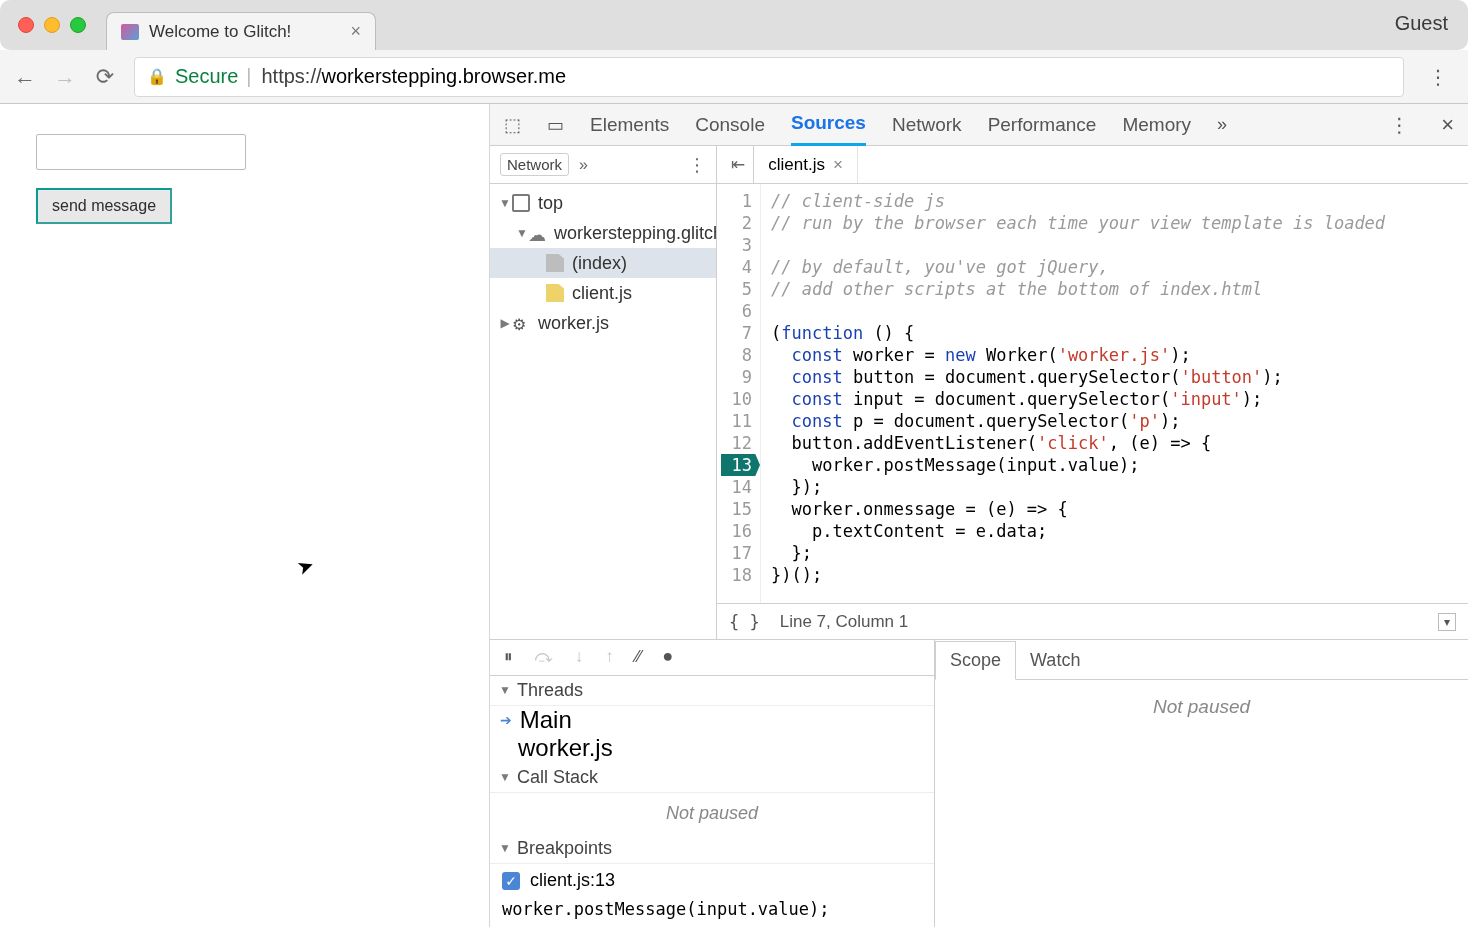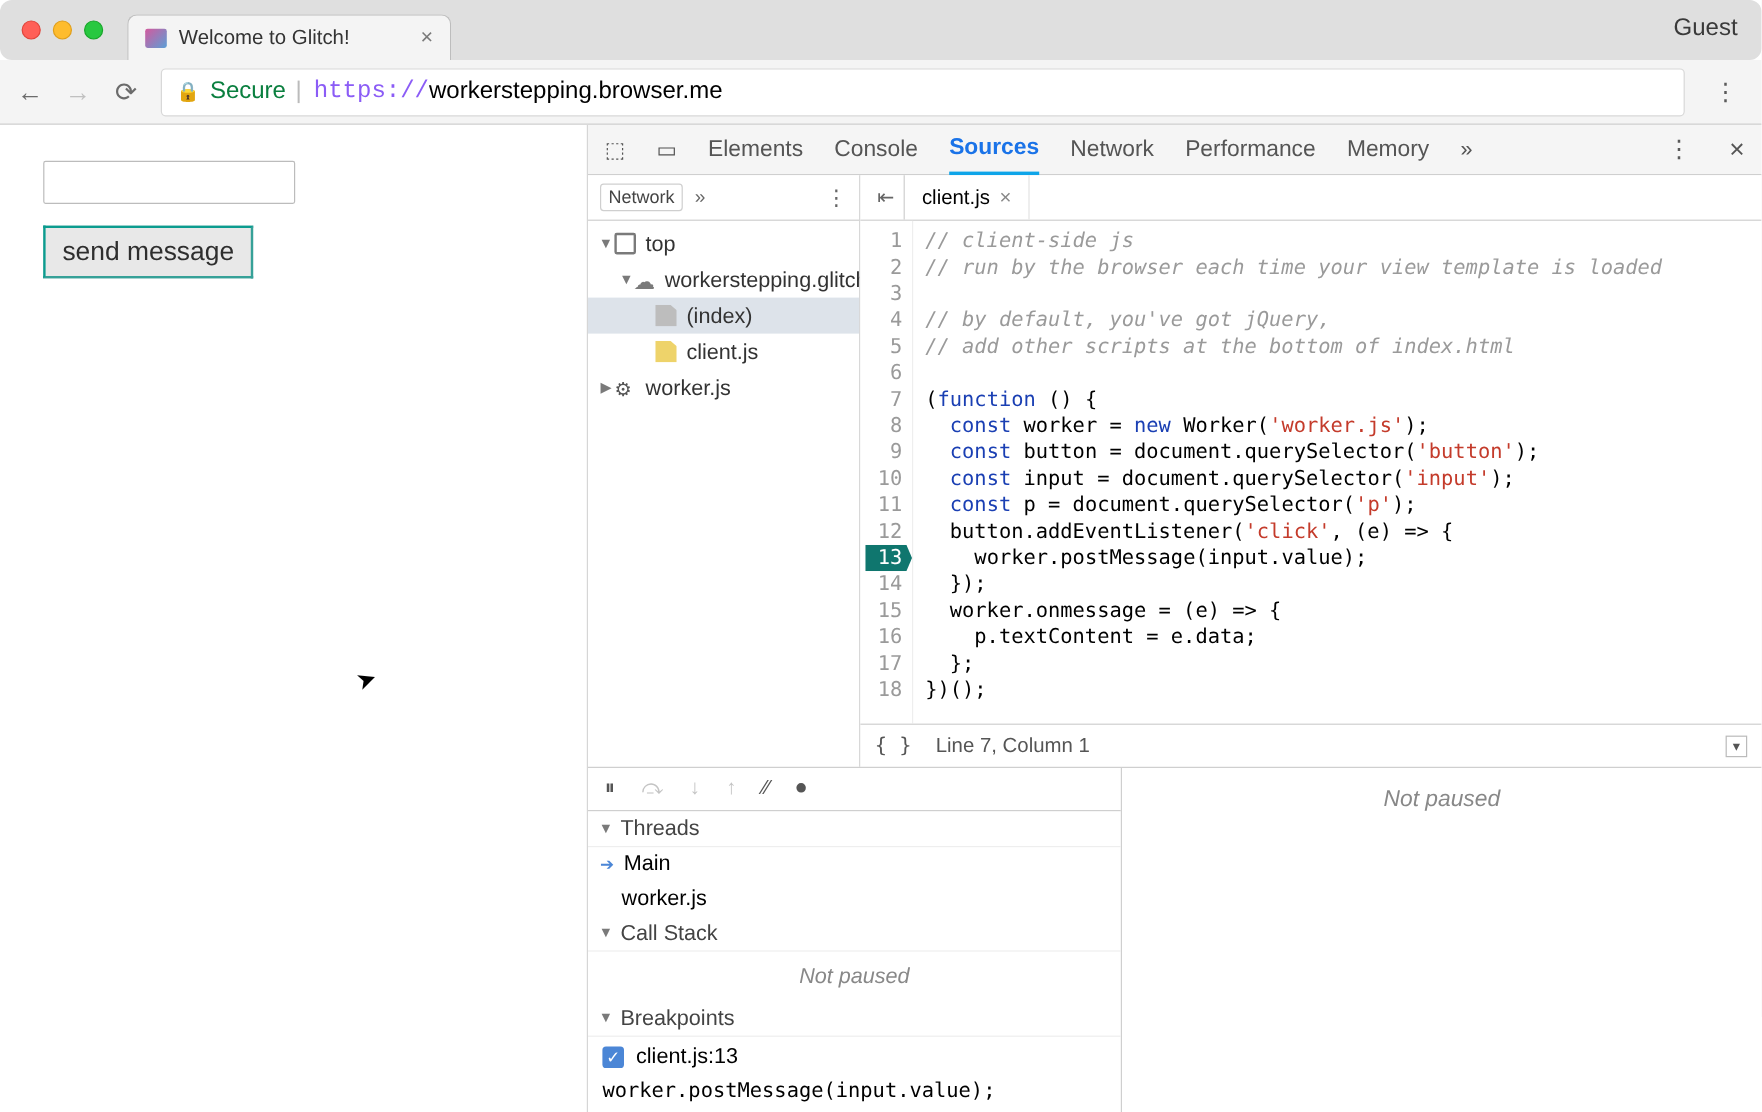--- a/index.html
+++ b/index.html
@@ -21,28 +21,28 @@
 .guest { position: absolute; right: 20px; top: 12px; font-size: 20px; color: #3a3a3a; }
 
 
 .addr-row { height: 54px; background: #f4f4f4; border-bottom: 1px solid #c8c8c8; display: flex; align-items: center; padding: 0 14px; gap: 18px; }
 .nav-icon { color: #6b6b6b; font-size: 22px; width: 22px; text-align: center; }
 .nav-icon.disabled { color: #c0c0c0; }
 .omnibox { flex: 1; height: 40px; background: #fff; border: 1px solid #d8d8d8; border-radius: 4px; display: flex; align-items: center; padding: 0 12px; font-size: 20px; }
 .lock { color: #0a7f3f; margin-right: 8px; font-size: 16px; }
 .secure { color: #0a7f3f; margin-right: 8px; }
 .sep { color: #bbb; margin-right: 10px; }
-.url-prefix { color: #8b5cf6; font-family: Liberation Mono, monospace; }
+.url-prefix { color: #404040; }
 .menu-dots { font-size: 20px; color: #5a5a5a; padding: 0 6px; }
 
 
 .mainarea { display: flex; height: calc(927px - 104px); }
 .page-pane { width: 490px; border-right: 1px solid #d6d6d6; padding: 30px 36px; background: #fff; position: relative; }
 .page-input { width: 210px; height: 36px; border: 1px solid #bcbcbc; border-radius: 2px; }
-.send-btn { margin-top: 18px; padding: 7px 14px; font-size: 22px; background: #e8e8e8; color: #2e2e2e; border: 2px solid #0b9c8f; border-right-color:#36a198; border-bottom-color:#36a198; cursor:pointer; }
+.send-btn { margin-top: 18px; padding: 7px 14px; font-size: 16px; background: #e8e8e8; color: #2e2e2e; border: 2px solid #0b9c8f; border-right-color:#36a198; border-bottom-color:#36a198; cursor:pointer; }
 .cursor-arrow { position:absolute; left: 297px; top: 450px; font-size:20px; transform: rotate(-20deg); }
 
 
 .devtools { flex: 1; display: flex; flex-direction: column; background: #f5f5f5; }
 .dt-tabbar { height: 42px; border-bottom: 1px solid #cfcfcf; display: flex; align-items: center; padding: 0 14px; gap: 26px; font-size: 19px; color: #555; }
 .dt-icon { font-size: 18px; color: #555; }
 .dt-tab { cursor: pointer; height: 42px; display: flex; align-items: center; }
 .dt-tab.active { color: #1a73e8; border-bottom: 3px solid #0ea5e9; font-weight: bold; }
 .dt-more { margin-left: auto; }
 .dt-close { font-size: 22px; color: #555; }
@@ -83,21 +83,21 @@
 .braces { font-family: monospace; }
 .status-right { margin-left: auto; border:1px solid #bbb; width:18px; height:18px; display:flex; align-items:center; justify-content:center; font-size:12px; }
 
 
 .dt-bottom { display: flex; border-top: 1px solid #cfcfcf; height: 288px; }
 .btm-left { width: 445px; border-right: 1px solid #cfcfcf; background: #fff; display:flex; flex-direction:column; font-size:18px; }
 .dbg-toolbar { height: 40px; border-bottom: 1px solid #cfcfcf; display:flex; align-items:center; gap: 22px; padding: 0 14px; color:#555; }
 .dbg-icon { font-size: 17px; }
 .dbg-disabled { color: #c4c4c4; }
 .section-hdr { height: 34px; display:flex; align-items:center; padding: 0 8px; font-size: 18px; color: #444; border-bottom: 1px solid #eee; }
-.thread-row { height: 32px; display:flex; align-items:center; padding-left: 28px; font-size: 18px; }
+.thread-row { height: 32px; display:flex; align-items:center; padding-left: 28px; font-size: 24px; }
 .thread-row.active::before { content: "➔"; color:#4b86d6; position:relative; left:-18px; margin-right:-10px; font-size:14px; }
 .not-paused { text-align:center; color:#888; font-style: italic; padding: 10px 0; }
 .bp-row { padding: 6px 12px; display:flex; align-items:center; gap: 10px; }
 .bp-check { width: 18px; height:18px; background:#4b86d6; border-radius:3px; display:flex; align-items:center; justify-content:center; color:#fff; font-size:14px; }
 .bp-code { padding: 2px 12px 8px 12px; font-family: Menlo, monospace; font-size: 17px; }
 .btm-right { flex:1; background:#fff; }
 .scope-tabs { height: 40px; border-bottom:1px solid #cfcfcf; display:flex; align-items:flex-end; }
 .scope-tab { padding: 8px 14px; font-size: 18px; color:#555; }
 .scope-tab.active { border:1px solid #cfcfcf; border-bottom:1px solid #fff; position:relative; top:1px; background:#fff; }
 .scope-body { text-align:center; color:#888; font-style:italic; padding: 16px; font-size: 19px; }
@@ -250,17 +250,21 @@
         <div class="section-hdr"><span class="tri">▼</span>&nbsp;<span>Call Stack</span></div>
         <div class="not-paused">Not paused</div>
         <div class="section-hdr"><span class="tri">▼</span>&nbsp;<span>Breakpoints</span></div>
         <div class="bp-row">
           <span class="bp-check">✓</span>
           <span>client.js:13</span>
         </div>
         <div class="bp-code">worker.postMessage(input.value);</div>
       </div>
       <div class="btm-right">
+        <div class="scope-tabs">
+          <span class="scope-tab active">Scope</span>
+          <span class="scope-tab">Watch</span>
+        </div>
         <div class="scope-body">Not paused</div>
       </div>
     </div>
   </div>
 </div>
 
 </body></html>

